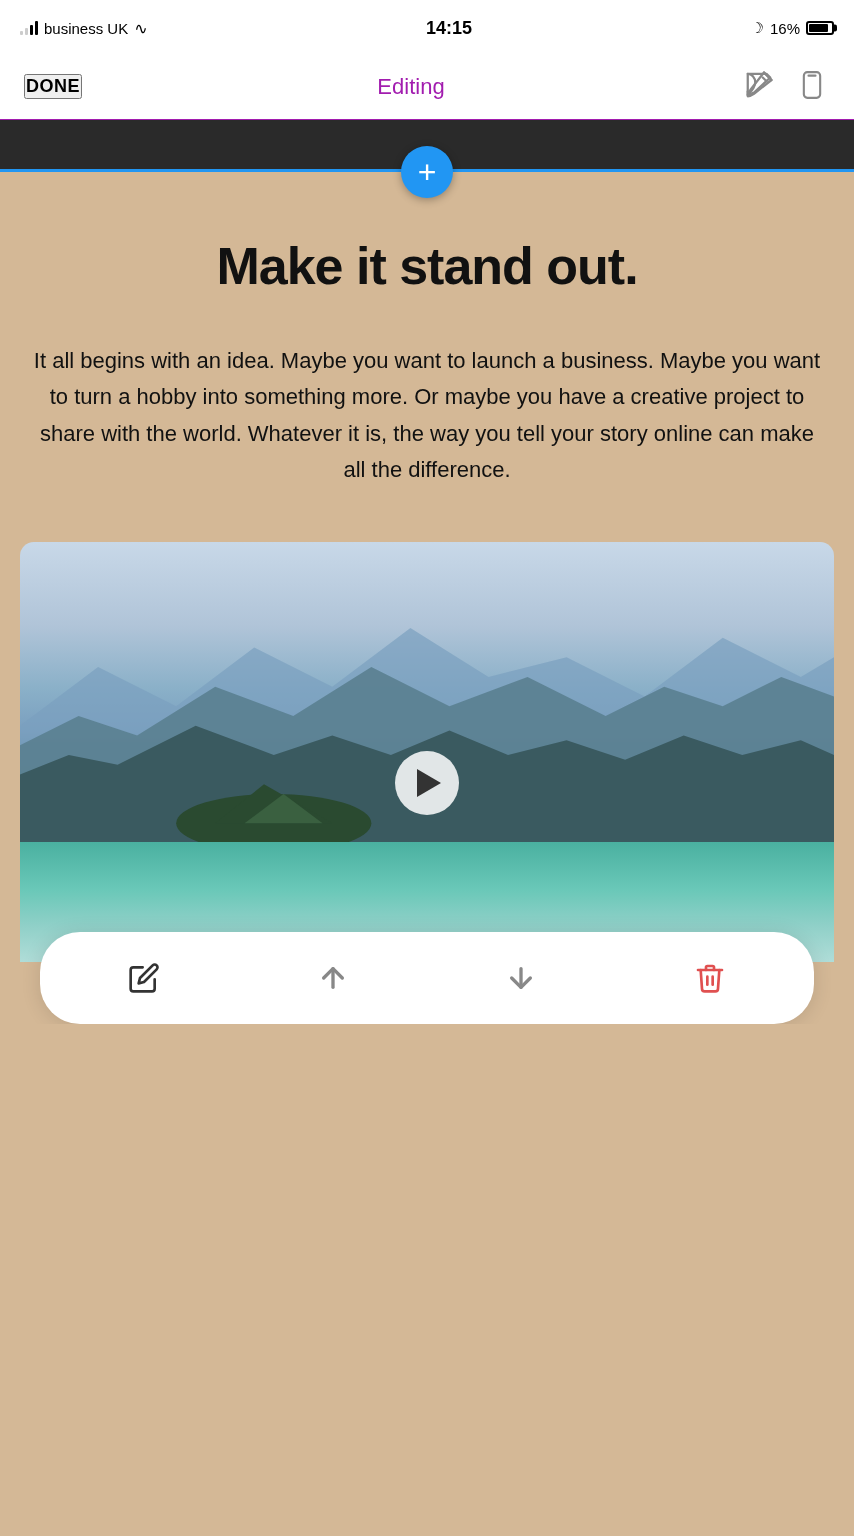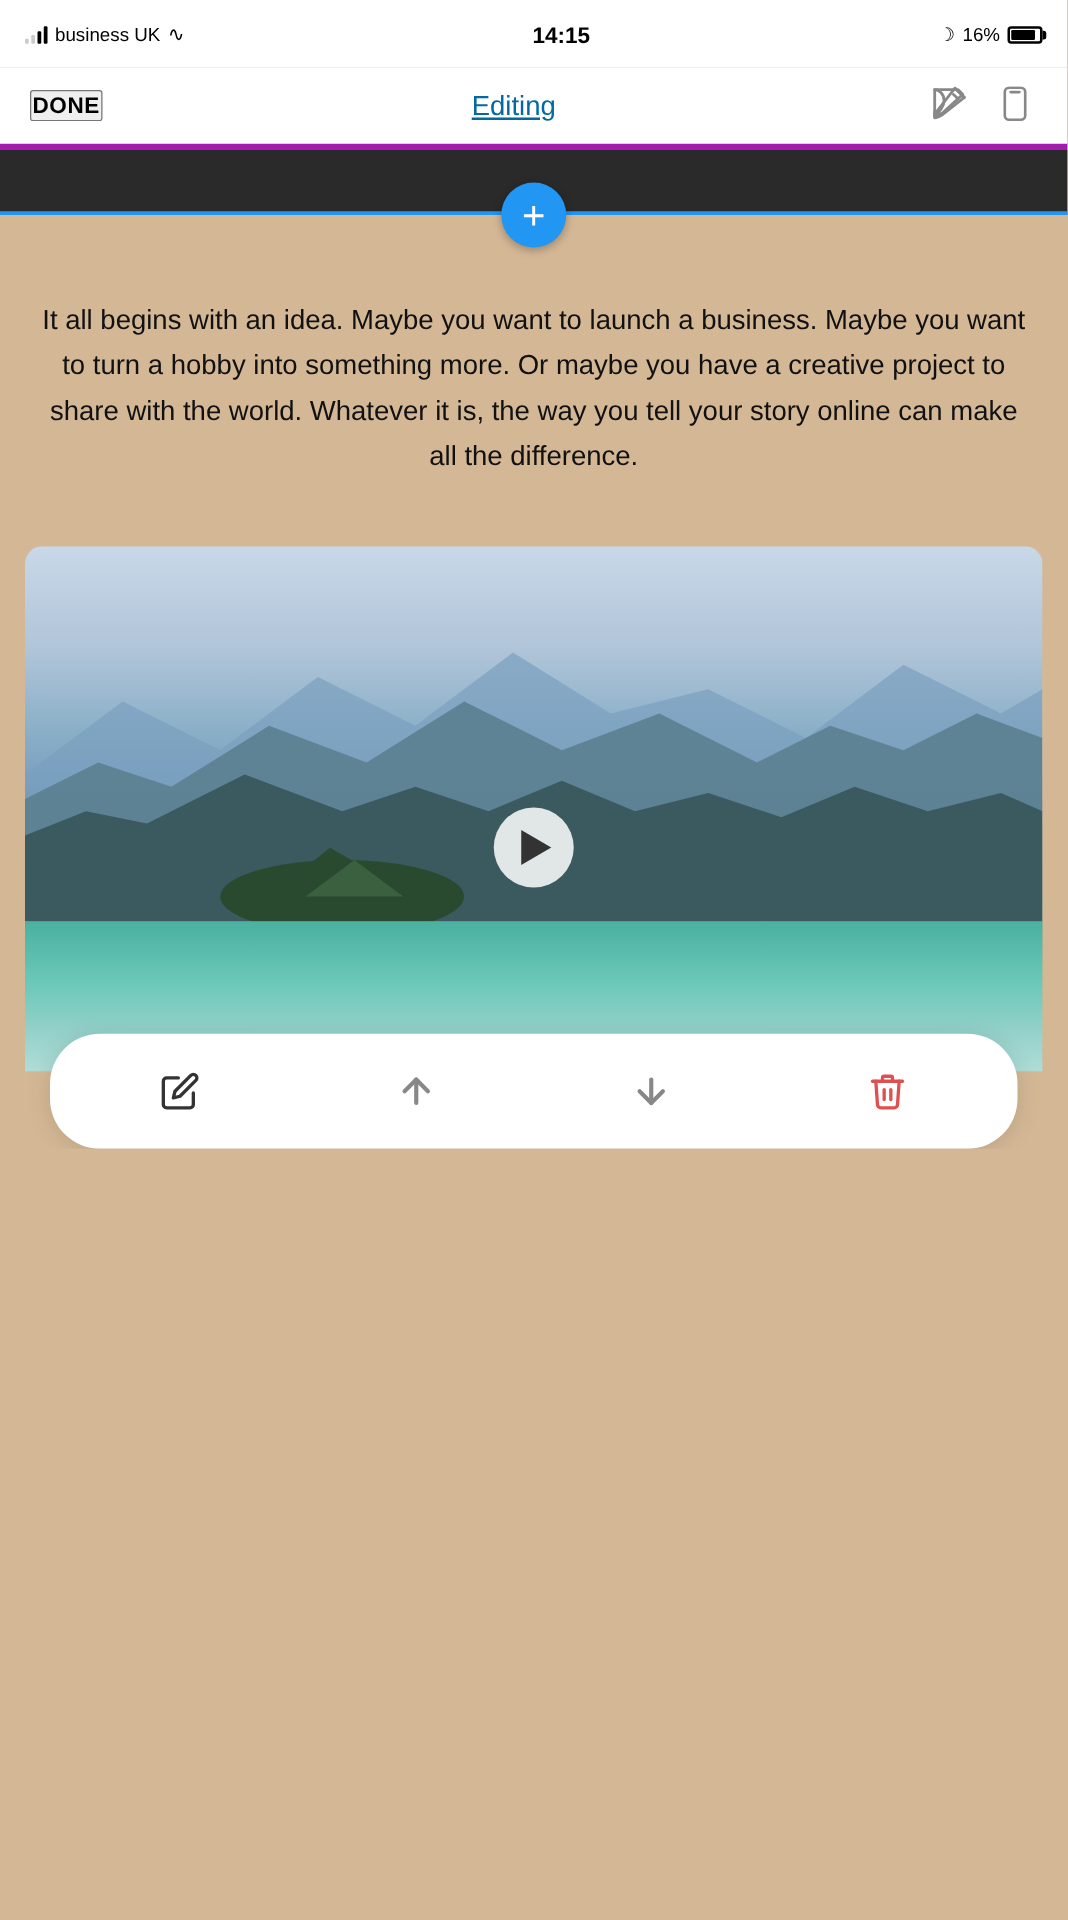--- a/index.html
+++ b/index.html
@@ -96,33 +96,32 @@
     }
 
     
     .nav-bar {
       background: #fff;
       display: flex;
       align-items: center;
       justify-content: space-between;
       padding: 12px 24px;
       height: 66px;
-      border-bottom: 5px solid #a21caf;
+      border-bottom: 1px solid #a21caf;
     }
     .nav-done {
       font-size: 18px;
       font-weight: 600;
       color: #000;
       letter-spacing: 0.5px;
     }
     .nav-title {
       font-size: 22px;
       font-weight: 400;
-      color: #0369a1;
-      text-decoration: underline;
+      color: #a21caf;
     }
     .nav-icons {
       display: flex;
       align-items: center;
       gap: 16px;
     }
     .nav-icon-btn {
       background: none;
       border: none;
       cursor: pointer;
@@ -398,20 +397,21 @@
 
 <div class="dark-strip"></div>
 
 <div class="add-btn-container">
   <button class="add-btn">
     <span class="add-btn-plus">+</span>
   </button>
 </div>
 
 <div class="content-area">
+  <h1 class="headline">Make it stand out.</h1>
   <p class="body-text">It all begins with an idea. Maybe you want to launch a business. Maybe you want to turn a hobby into something more. Or maybe you have a creative project to share with the world. Whatever it is, the way you tell your story online can make all the difference.</p>
 
   <div class="video-block">
     <div class="video-thumbnail">
 
       <svg class="mountain-svg" viewBox="0 0 834 300" preserveAspectRatio="none" xmlns="http://www.w3.org/2000/svg">
 
         <polygon points="0,300 0,180 80,120 160,160 240,100 320,140 400,80 480,130 560,110 640,150 720,90 800,130 834,110 834,300" fill="#7a9fbf" opacity="0.7"></polygon>
 
         <polygon points="0,300 0,200 60,170 120,190 200,140 280,170 360,120 440,160 520,130 600,170 660,140 720,160 780,130 834,150 834,300" fill="#5a8090" opacity="0.9"></polygon>

